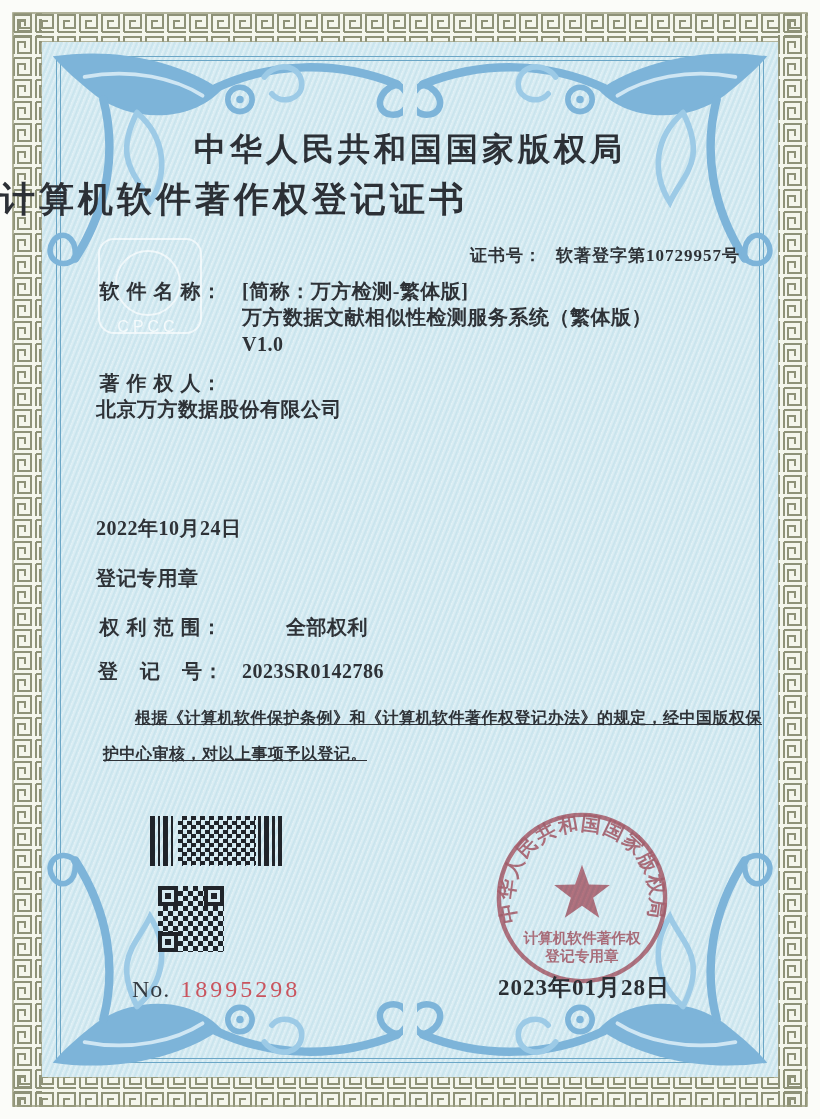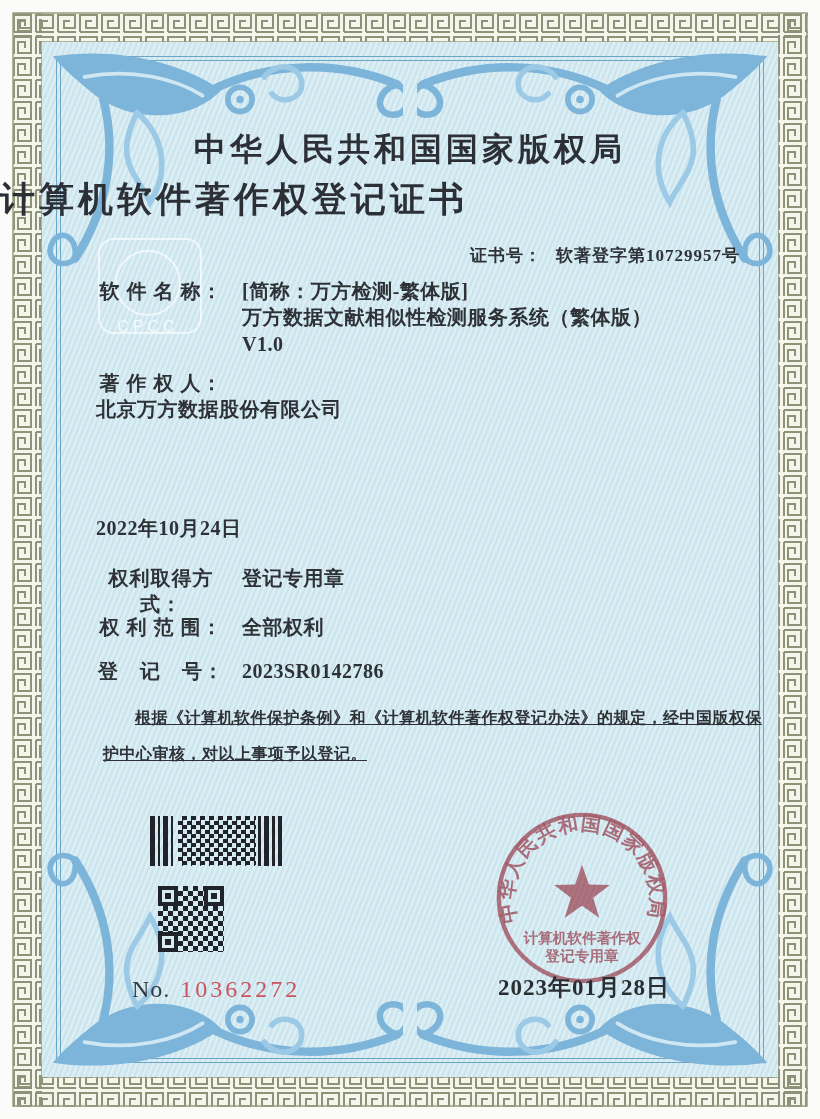--- a/index.html
+++ b/index.html
@@ -21,21 +21,21 @@
   .authority{position:absolute;top:128px;left:0;right:0;text-align:center;
       font-size:32px;font-weight:700;letter-spacing:4px;color:#2c3036;}
   .cert-title{position:absolute;top:176px;left:0;right:0;text-align:left;
       font-size:35px;font-weight:700;letter-spacing:4px;color:#2c3036;}
   .certno{position:absolute;top:244px;right:80px;font-size:17px;font-weight:700;letter-spacing:1px;}
   .certno .lab{margin-right:14px;text-align:right;}
 
   .row{position:absolute;left:88px;right:70px;display:flex;font-size:20px;font-weight:700;line-height:1.32;}
   .row .lbl{flex:none;width:146px;letter-spacing:1px;text-align:center;}
   .row .val{padding-left:8px;letter-spacing:0.5px;}
-  .r0{top:278px;} .r1{top:370px;flex-direction:column;} .r2{top:465px;} .r3{top:515px;} .r4{top:565px;} .r5{top:614px;} .r6{top:658px;}
+  .r0{top:278px;} .r1{top:370px;flex-direction:column;} .r2{top:465px;} .r3{top:515px;} .r4{top:565px;} .r5{top:614px;gap:44px;} .r6{top:658px;}
 
   .statement{position:absolute;left:103px;top:700px;width:668px;font-size:16px;font-weight:700;
       line-height:2.22;text-indent:2em;letter-spacing:0.5px;color:#2e3237;text-decoration:underline;}
 
   .barcode{position:absolute;left:150px;top:816px;width:132px;height:50px;display:flex;}
   .bc-start{width:26px;background:repeating-linear-gradient(90deg,#20242a 0 5px,rgba(0,0,0,0) 5px 8px,#20242a 8px 10px,rgba(0,0,0,0) 10px 13px);}
   .bc-mid{flex:1;margin:0 2px;background:repeating-conic-gradient(#20242a 0% 25%,rgba(0,0,0,0) 25% 50%);background-size:9px 9px;}
   .bc-end{width:24px;background:repeating-linear-gradient(90deg,#20242a 0 3px,rgba(0,0,0,0) 3px 6px,#20242a 6px 11px,rgba(0,0,0,0) 11px 14px);}
 
   .qr{position:absolute;left:158px;top:886px;width:66px;height:66px;
@@ -169,21 +169,20 @@
       <div class="lbl">著 作 权 人：</div>
       <div class="val">北京万方数据股份有限公司</div>
     </div>
 
 
     <div class="row r3">
       <div class="val">2022年10月24日</div>
     </div>
 
     <div class="row r4">
-      <div class="lbl">权利取得方式：</div>
       <div class="val">登记专用章</div>
     </div>
 
     <div class="row r5">
       <div class="lbl">权 利 范 围：</div>
       <div class="val">全部权利</div>
     </div>
 
     <div class="row r6">
       <div class="lbl">登　记　号：</div>
@@ -204,21 +203,21 @@
         </div>
       <div class="finder f-tr">
           <i></i>
         </div>
       <div class="finder f-bl">
           <i></i>
         </div>
     </div>
 
     <div class="serial">
-      <span class="no">No.</span><span class="num">10362272</span>
+      <span class="no">No.</span><span class="num">18995298</span>
     </div>
 
     <svg class="seal" viewBox="0 0 180 180">
       <circle cx="90" cy="90" r="85" fill="none" stroke="#c05a66" stroke-width="4.5" opacity="0.88"></circle>
       <defs>
         <path id="sealArc" d="M 24 114 A 70 70 0 1 1 156 114" fill="none"></path>
       </defs>
       <text font-size="20.5" fill="#c05a66" letter-spacing="1.5" opacity="0.9" font-weight="bold">
         <textPath href="#sealArc">中华人民共和国国家版权局</textPath>
       </text>

